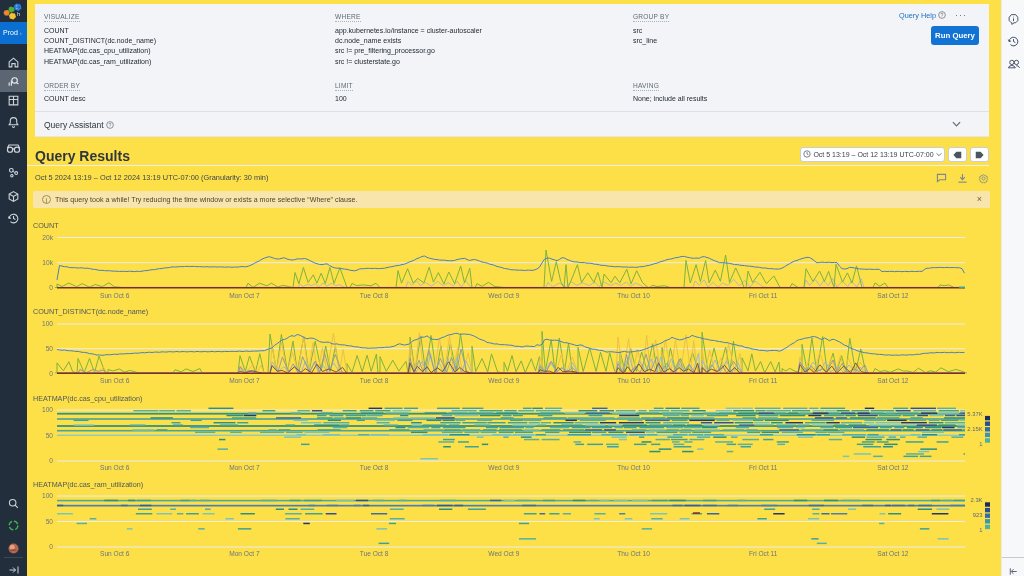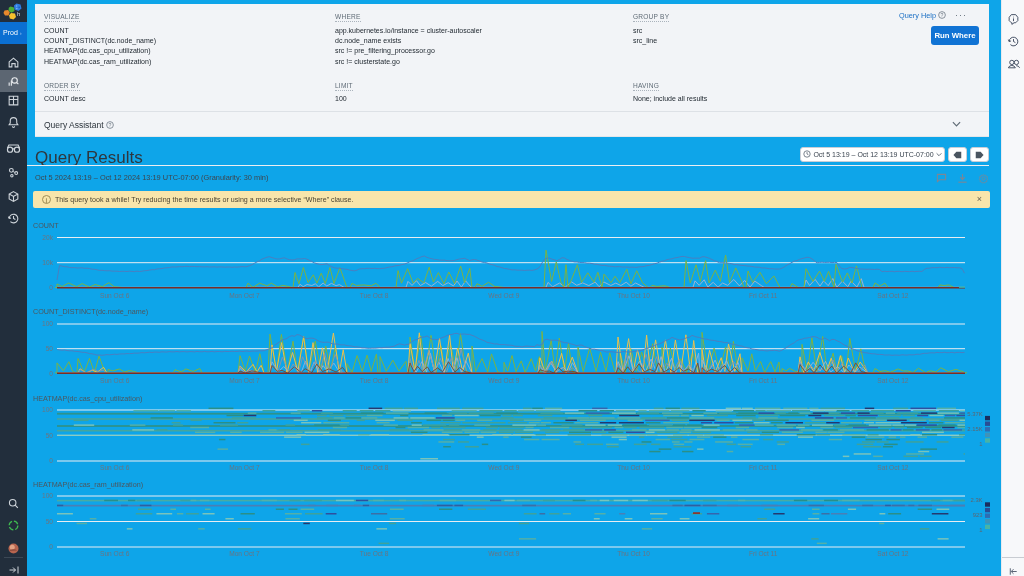--- a/index.html
+++ b/index.html
@@ -14,35 +14,35 @@
 #prod .gt { color:#9cc5ee; font-size:6px; }
 .sic { position:absolute; left:0; width:27px; height:22px; display:flex; align-items:center; justify-content:center; }
 .sic svg { display:block; }
 #qhl { position:absolute; left:0; top:70px; width:27px; height:22px; background:#5c6672; }
 
 
 #rail { position:absolute; right:0; top:0; width:23px; height:576px; background:#f7f8fa; border-left:1px solid #e8eaee; z-index:5; }
 .ric { position:absolute; left:0; width:23px; height:22px; display:flex; align-items:center; justify-content:center; }
 
 
-#main { position:absolute; left:27px; top:0; width:974px; height:576px; background:#0ea5e9; }
+#main { position:absolute; left:27px; top:0; width:974px; height:576px; background:#fde047; }
 
 #panel { position:absolute; left:8px; top:4px; width:954px; height:133px; background:#f2f4f7; border-bottom:1px solid #e3e6ea; }
 .seclab { position:absolute; font-size:6.6px; color:#5f6b76; letter-spacing:0.2px;
   border-bottom:1px dotted #aab3bc; padding-bottom:1px; }
 .qval { position:absolute; font-size:7px; color:#222a32; line-height:10.2px; white-space:pre; }
 #qassist-line { position:absolute; left:0px; right:0px; top:107px; border-top:1px solid #dde1e6; }
 #qassist { position:absolute; left:9px; top:116px; font-size:8.5px; font-weight:normal; color:#2b333b; }
 #qhelp { position:absolute; right:43px; top:7px; font-size:7.3px; color:#1b6fc4; }
 #dots { position:absolute; right:22px; top:6px; font-size:9px; color:#5f6b76; letter-spacing:1px; }
 #runq { position:absolute; right:10px; top:22px; width:48px; height:19px; background:#1173d4;
   border-radius:3px; color:#fff; font-size:7.8px; font-weight:bold; text-align:center; line-height:19px; }
 #chev { position:absolute; right:28px; top:117px; }
 
-#qr-title { position:absolute; left:8px; top:148px; font-size:17px; color:#2f363d; font-weight:400; }
+#qr-title { position:absolute; left:8px; top:148px; font-size:14px; color:#2f363d; font-weight:700; }
 #qr-border { position:absolute; left:0px; right:12px; top:165px; border-top:1px solid #eceef1; }
 #gran { position:absolute; left:8px; top:173px; font-size:7.4px; color:#3e454d; }
 
 #trange { position:absolute; right:56px; top:147px; width:145px; height:15px; border:1px solid #c9ced6;
   border-radius:3px; background:#fff; font-size:7px; color:#39434e; line-height:13px; text-align:center; white-space:nowrap; }
 .tbtn { position:absolute; top:147px; width:19px; height:15px; border:1px solid #c9ced6; border-radius:3px;
   background:#fff; display:flex; align-items:center; justify-content:center; }
 #tb1 { right:34px; } #tb2 { right:12px; }
 
 .hic { position:absolute; top:171px; width:14px; height:14px; display:flex; align-items:center; justify-content:center; }
@@ -74,21 +74,21 @@
     <div class="qval" style="left:9px; top:90px;">COUNT desc</div>
     <div class="seclab" style="left:300px; top:78px;">LIMIT</div>
     <div class="qval" style="left:300px; top:90px;">100</div>
     <div class="seclab" style="left:598px; top:78px;">HAVING</div>
     <div class="qval" style="left:598px; top:90px;">None; include all results</div>
     <div id="qhelp">Query Help <svg width="8" height="8" viewBox="0 0 10 10" style="vertical-align:-1px">
           <circle cx="5" cy="5" r="4.2" fill="none" stroke="#6f7a85" stroke-width="1"></circle>
           <text x="5" y="7.2" font-size="6.5" fill="#6f7a85" text-anchor="middle">?</text>
         </svg></div>
     <div id="dots">···</div>
-    <div id="runq">Run Where</div>
+    <div id="runq">Run Query</div>
     <div id="qassist-line"></div>
     <div id="qassist">Query Assistant <svg width="8" height="8" viewBox="0 0 10 10" style="vertical-align:-1px">
           <circle cx="5" cy="5" r="4.2" fill="none" stroke="#6f7a85" stroke-width="1"></circle>
           <text x="5" y="7.2" font-size="6.5" fill="#6f7a85" text-anchor="middle">?</text>
         </svg></div>
     <svg id="chev" width="9" height="6" viewBox="0 0 10 6">
         <path d="M1 1 L5 5 L9 1" fill="none" stroke="#5f6b76" stroke-width="1.3"></path>
       </svg>
   </div>
 
@@ -126,21 +126,21 @@
     </div>
   <div class="hic" style="right:11px;">
       <svg width="11" height="11" viewBox="0 0 24 24">
         <circle cx="12" cy="12" r="3.4" fill="none" stroke="#7d8694" stroke-width="1.8"></circle>
         <path d="M12 3 L13.8 5.5 L16.8 4.5 L17.5 7.8 L20.8 8.3 L19.5 11.3 L21.6 13.8 L18.9 15.8 L19.5 19 L16.3 19.2 L15 22 L12 20.5 L9 22 L7.7 19.2 L4.5 19 L5.1 15.8 L2.4 13.8 L4.5 11.3 L3.2 8.3 L6.5 7.8 L7.2 4.5 L10.2 5.5 Z" fill="none" stroke="#7d8694" stroke-width="1.6"></path>
       </svg>
     </div>
 
   <div id="banner">
     <div class="ic">i</div>
-    <div class="txt">This query took a while! Try reducing the time results or using a more selective “Where” clause.</div>
+    <div class="txt">This query took a while! Try reducing the time window or exists a more selective “Where” clause.</div>
     <div class="x">×</div>
   </div>
 </div>
 
 <svg width="1024" height="576" viewBox="0 0 1024 576" style="position:absolute;left:0;top:0" font-family="Liberation Sans, sans-serif">
     <text x="33" y="228" font-size="7.2" fill="#4d565e">COUNT</text>
     <line x1="57" y1="237.5" x2="965" y2="237.5" stroke="#e9edf2" stroke-width="1"></line>
     <line x1="57" y1="262.7" x2="965" y2="262.7" stroke="#e9edf2" stroke-width="1"></line>
     <text x="53" y="239.7" font-size="6.6" fill="#6b7480" text-anchor="end">20k</text>
     <text x="53" y="264.9" font-size="6.6" fill="#6b7480" text-anchor="end">10k</text>

